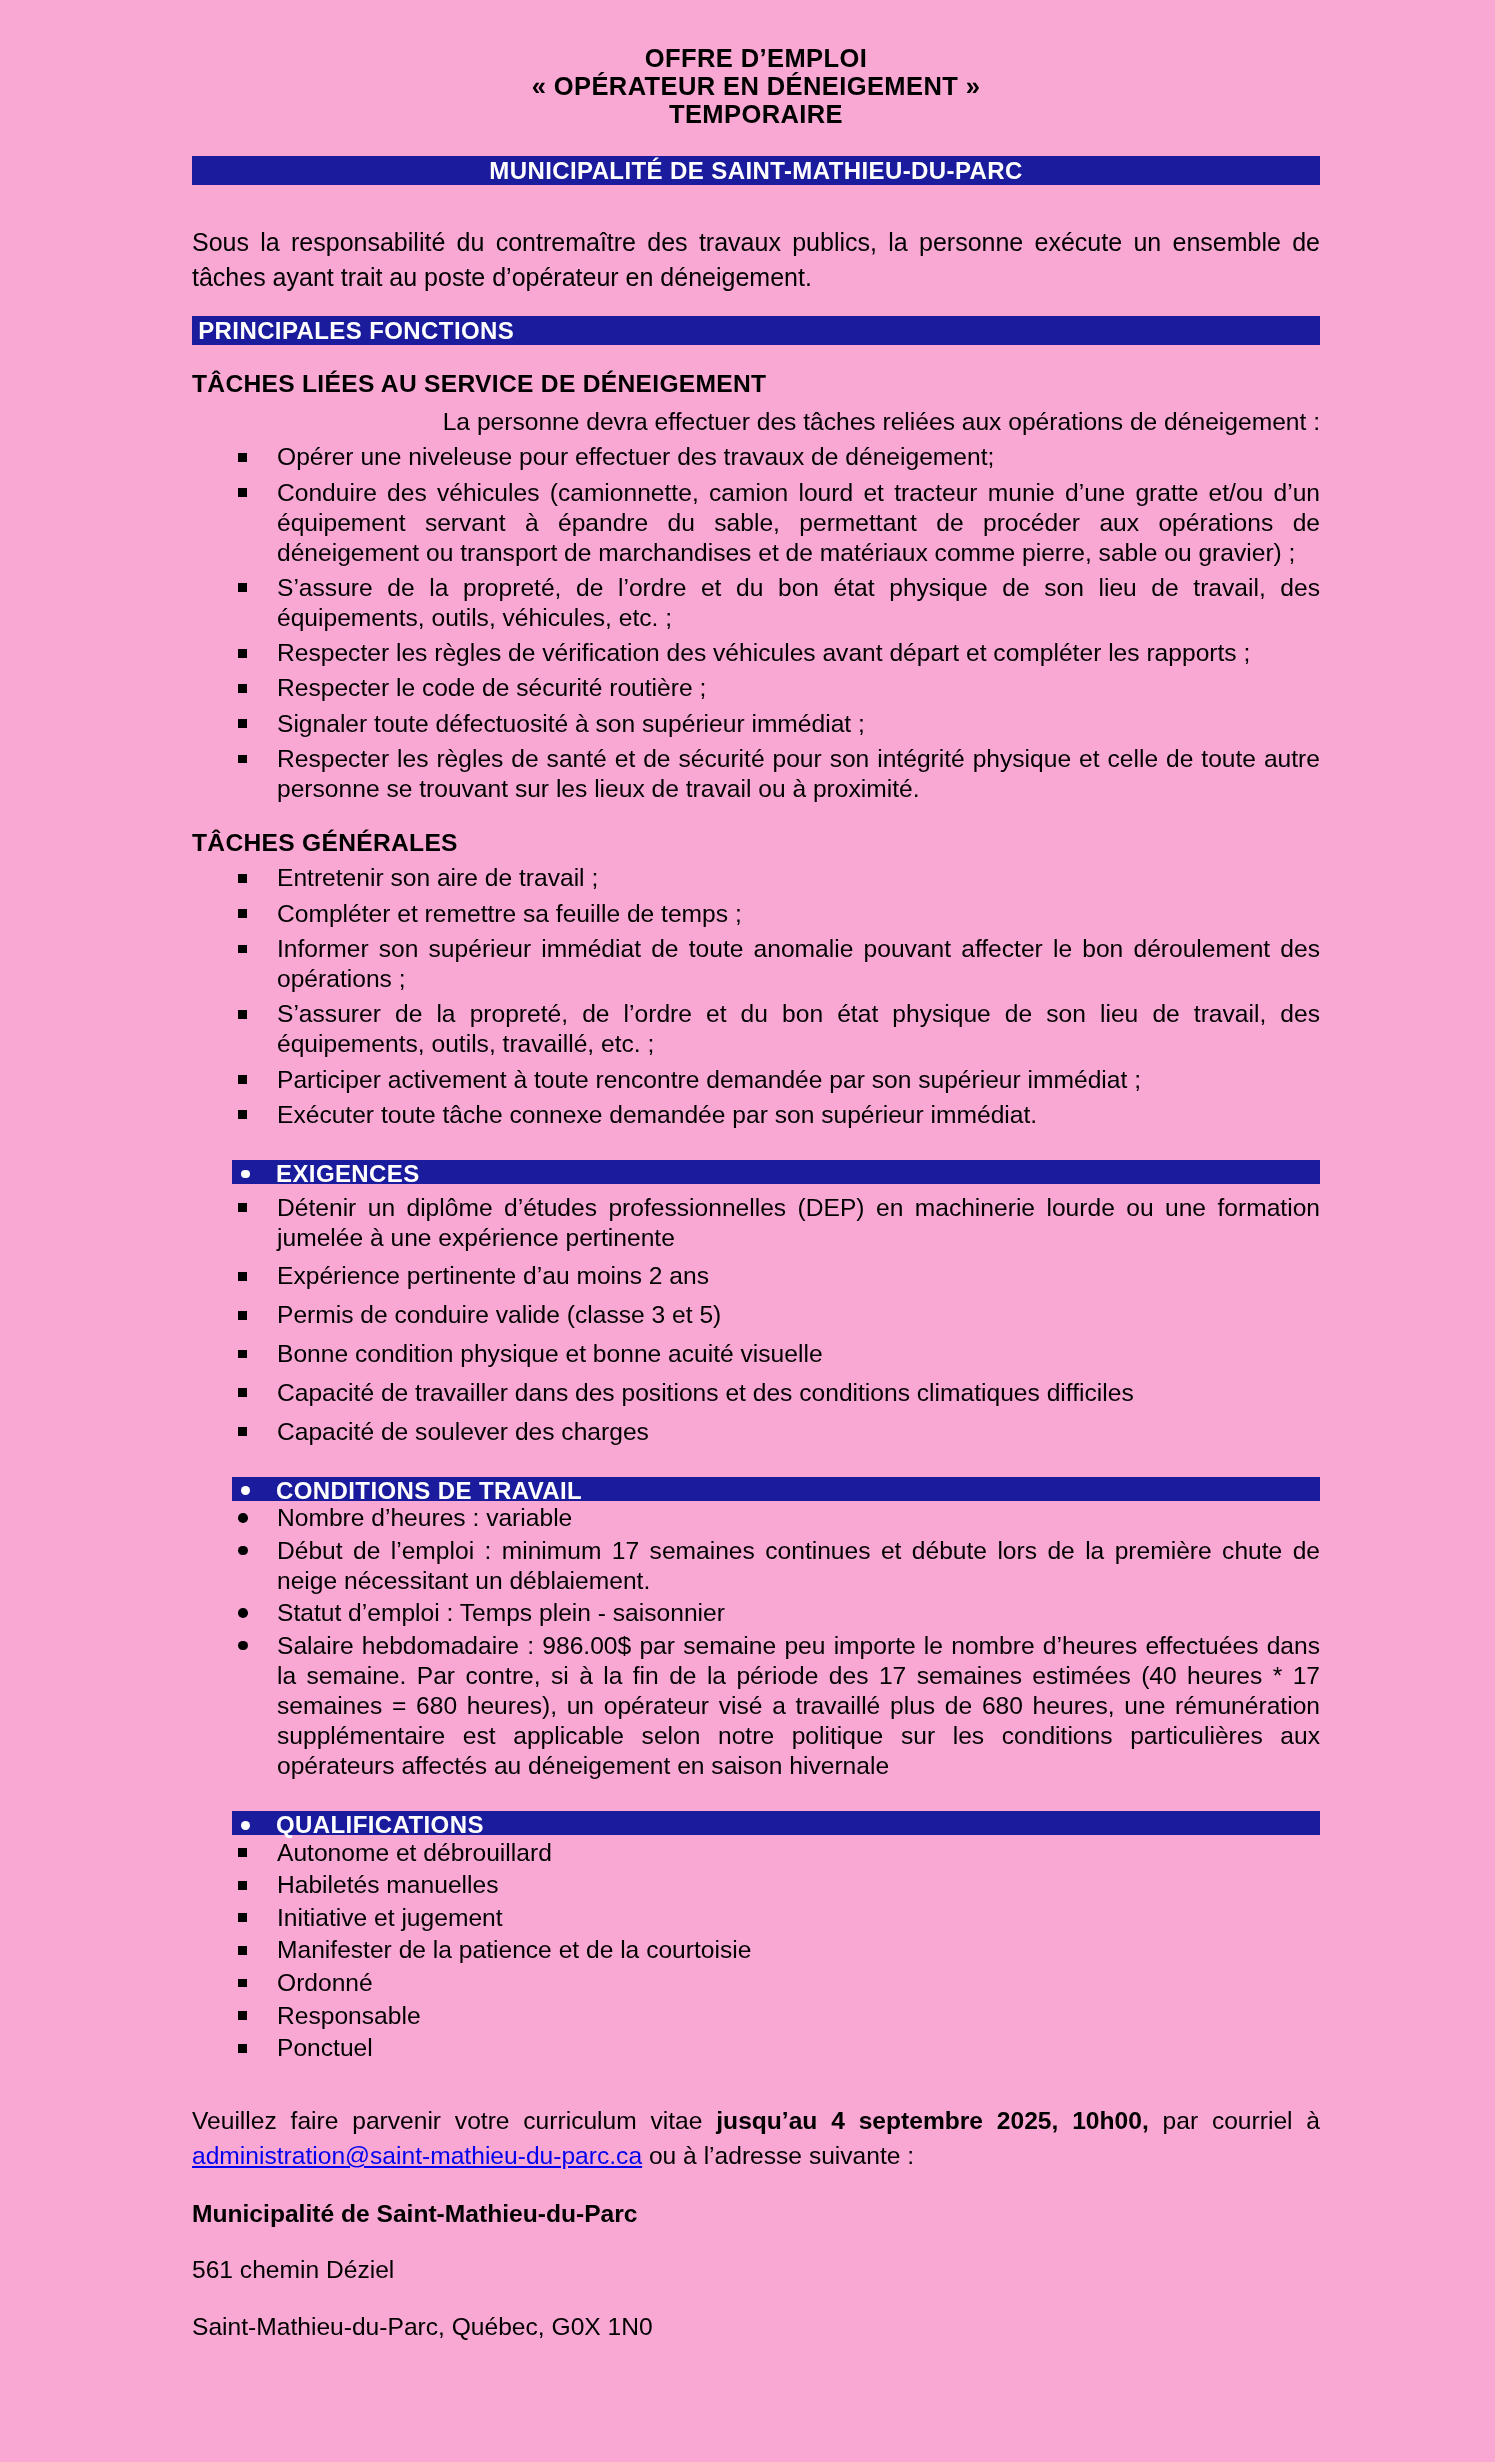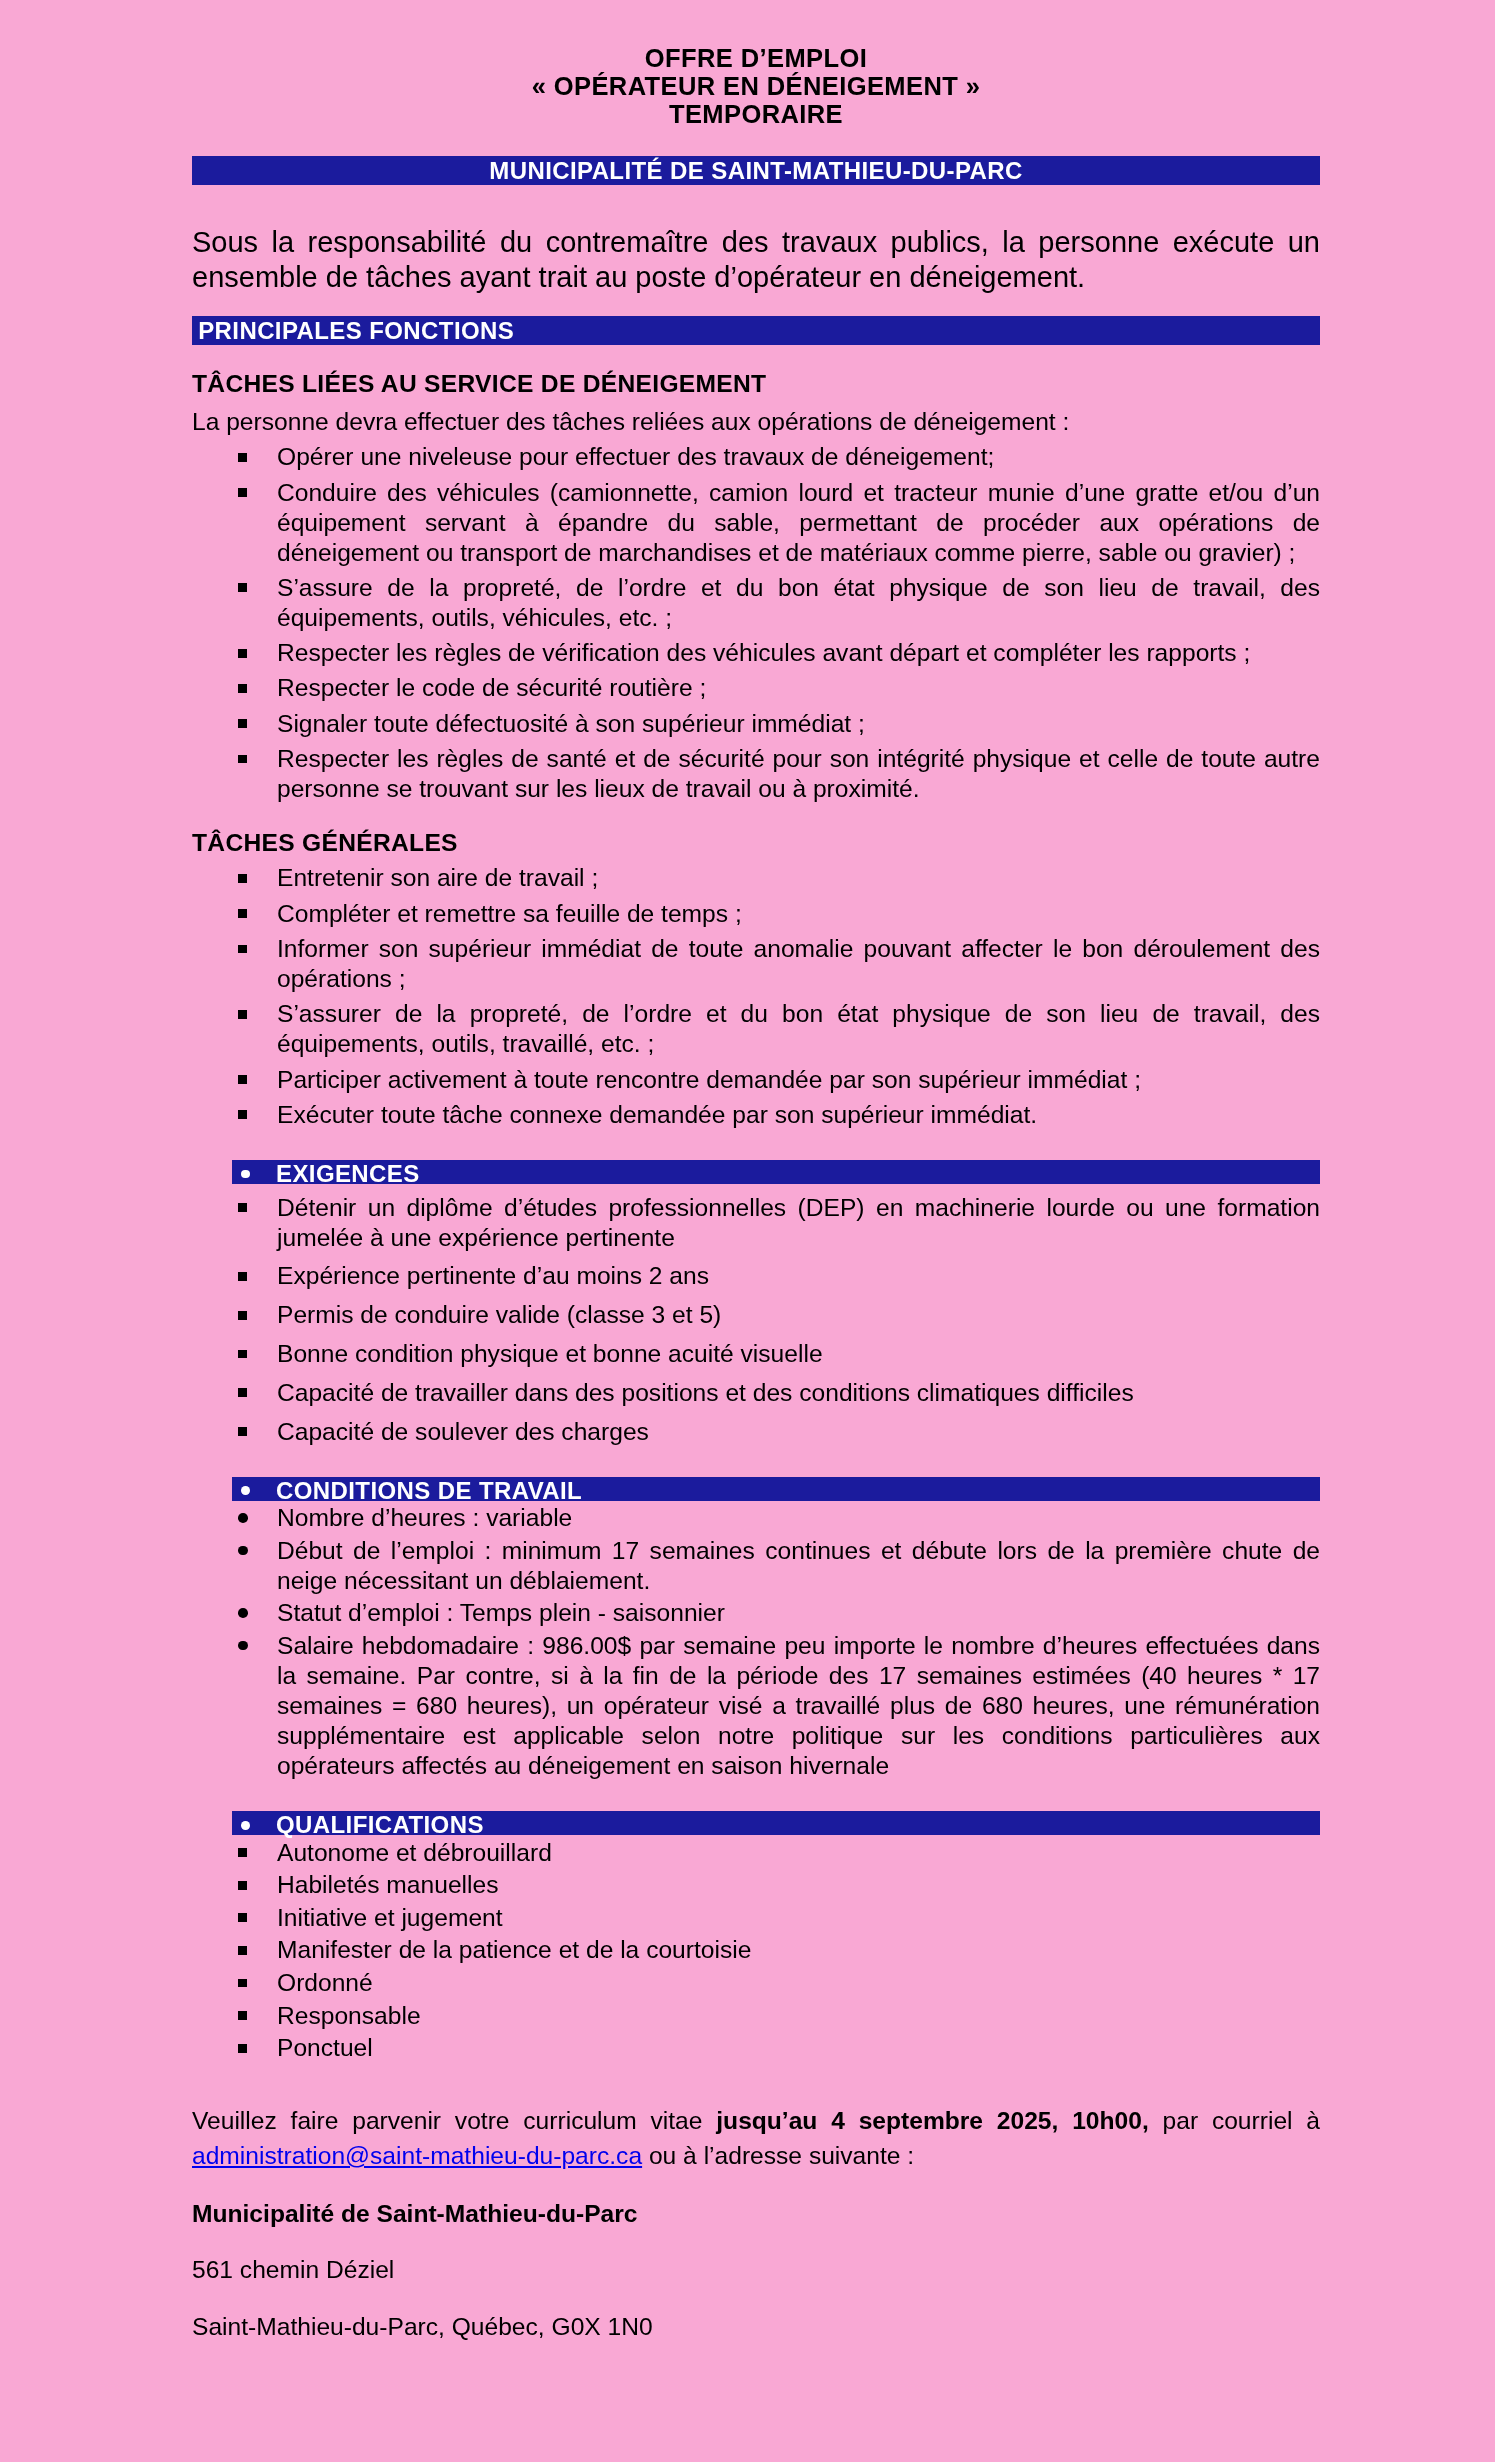--- a/index.html
+++ b/index.html
@@ -23,25 +23,25 @@
   
   .banner{background:var(--blue);color:#ffffff;font-weight:bold;font-size:24px;height:29px;line-height:29px;letter-spacing:0.4px;}
   .banner.center{text-align:center;margin-top:28px;}
   .banner.left{padding-left:6.2px;margin-top:21px;box-sizing:border-box;}
 
   
   .subbanner{position:relative;margin-left:40px;margin-top:30px;background:var(--blue);color:#ffffff;
     font-weight:bold;font-size:24px;height:24px;line-height:28px;padding-left:44px;letter-spacing:0.4px;}
   .subbanner .bmk{position:absolute;left:8.8px;top:9.7px;width:8.8px;height:8.8px;border-radius:50%;background:#ffffff;}
 
-  .para{font-size:29px;line-height:35px;text-align:justify;margin:0;}
+  .para{font-size:25px;line-height:35px;text-align:justify;margin:0;}
   .intro-para{margin-top:40px;}
 
   .h2{font-weight:bold;font-size:24.6px;line-height:31px;margin-top:23px;letter-spacing:0.3px;}
-  .list-intro{font-size:24.6px;line-height:31px;margin-top:7px;}
+  .list-intro{font-size:24.6px;line-height:31px;margin-top:7px;text-align:right;}
 
   
   .li{position:relative;padding-left:85px;font-size:24.6px;line-height:30px;text-align:justify;margin-top:5.3px;}
   .li .mk{position:absolute;left:46px;top:10.6px;width:8.8px;height:8.8px;background:#000000;}
   .li.rd .mk{width:9.7px;height:9.7px;border-radius:50%;top:9.7px;}
   .list{margin:0;}
   .list.tight .li{margin-top:2.6px;}
   .list.exig .li{margin-top:8.8px;}
 
   

